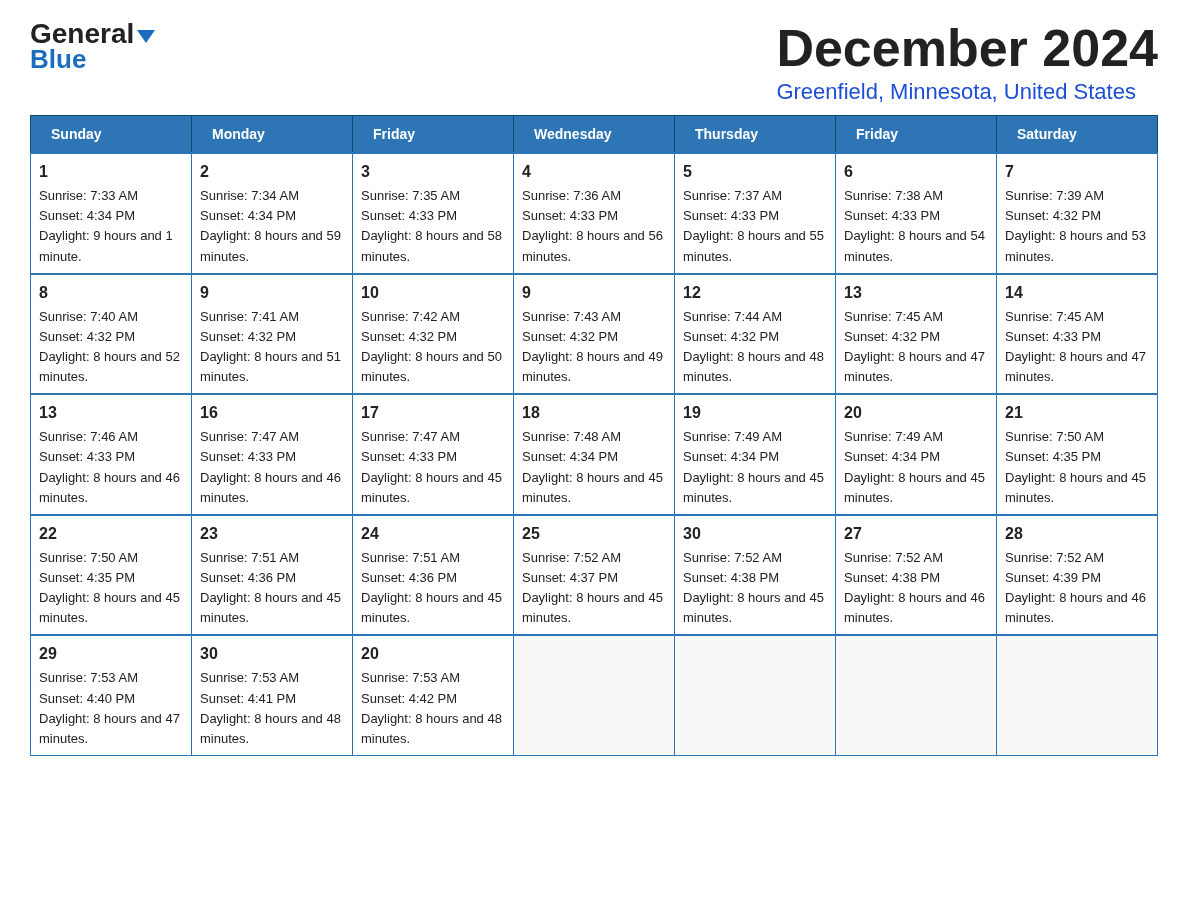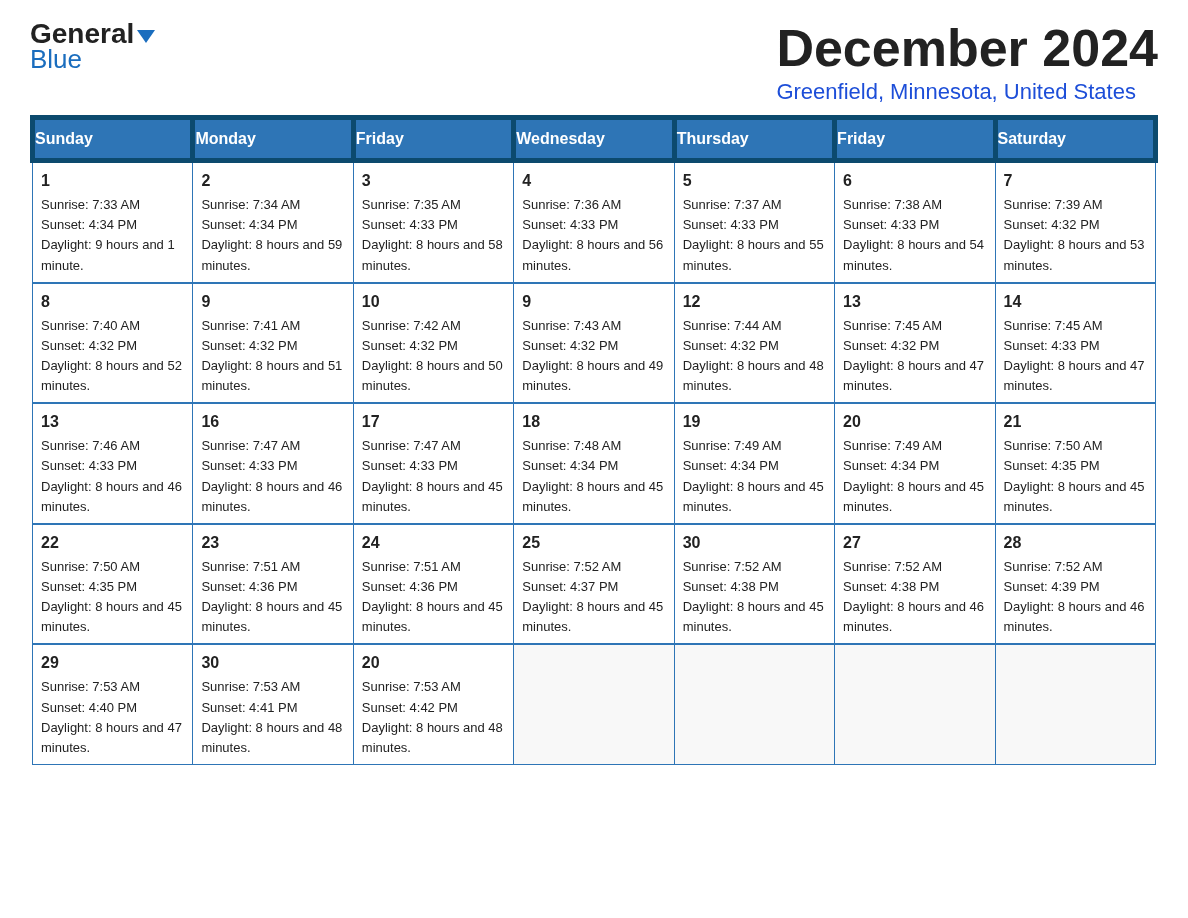--- a/index.html
+++ b/index.html
@@ -23,21 +23,21 @@
       align-items: flex-start;
     }
     .logo-text {
       font-size: 28px;
       font-weight: bold;
       color: #222;
       line-height: 1;
     }
     .logo-blue {
       font-size: 26px;
-      font-weight: normal;
+      font-weight: bold;
       color: #1a6dbe;
       margin-top: -4px;
     }
     .title-area {
       text-align: left;
     }
     .month-title {
       font-size: 52px;
       font-weight: bold;
       color: #222;
@@ -49,25 +49,25 @@
       margin-top: 2px;
     }
     .calendar {
       width: 100%;
       border-collapse: collapse;
       margin-top: 10px;
     }
     .calendar th {
       background: #2e75b6;
       color: #fff;
-      font-size: 16px;
-      font-weight: bold;
-      padding: 10px 0;
+      font-size: 14px;
+      font-weight: bold;
+      padding: 10px 20px;
       text-align: left;
-      border: 5px solid #0c4a6e;
+      border: 1px solid #0c4a6e;
     }
     .calendar td {
       vertical-align: top;
       border: 1px solid #2e75b6;
       padding: 6px 8px;
       font-size: 13px;
       line-height: 1.5;
       width: calc(100% / 7);
       min-height: 100px;
       background: #fff;

